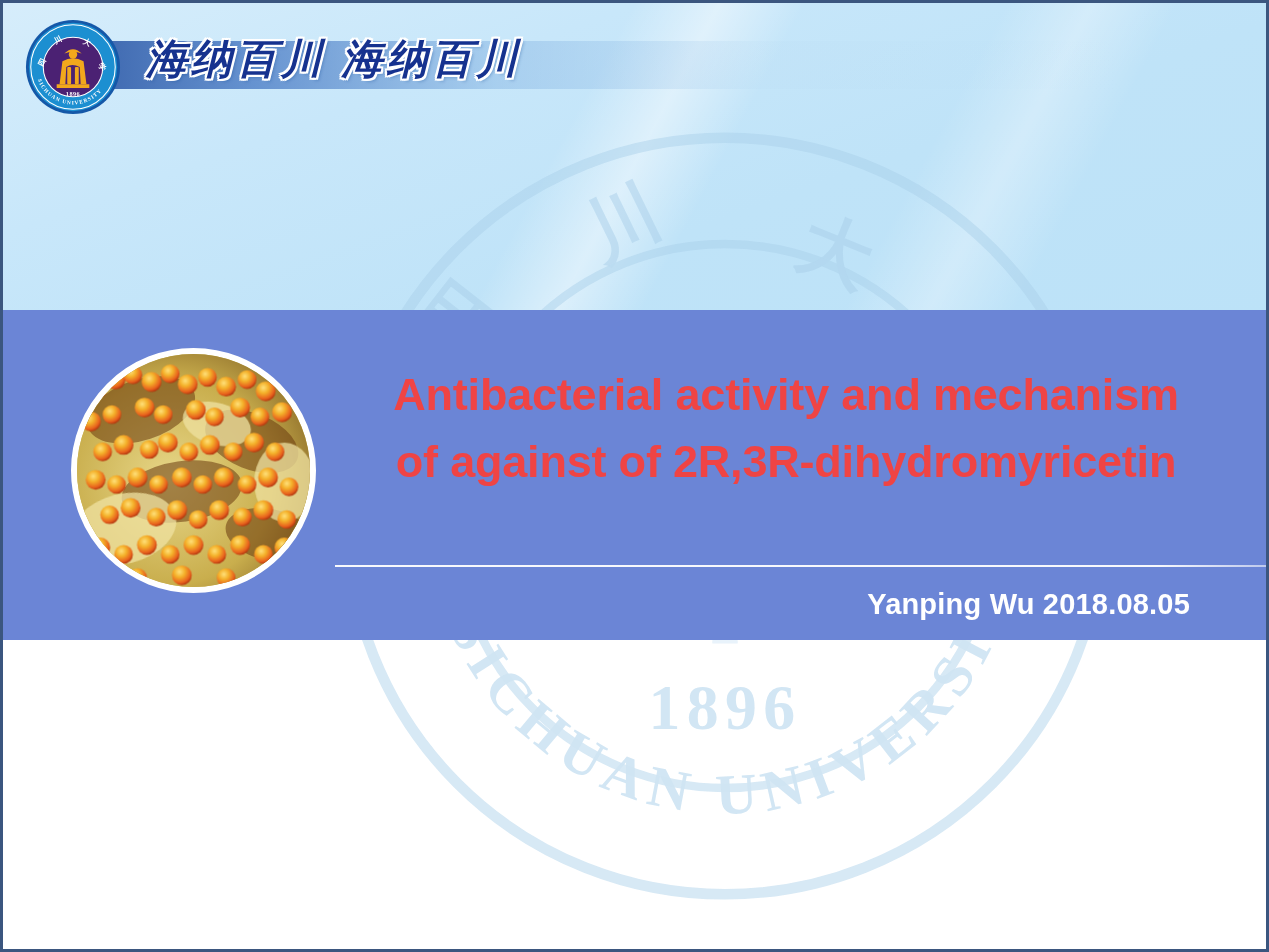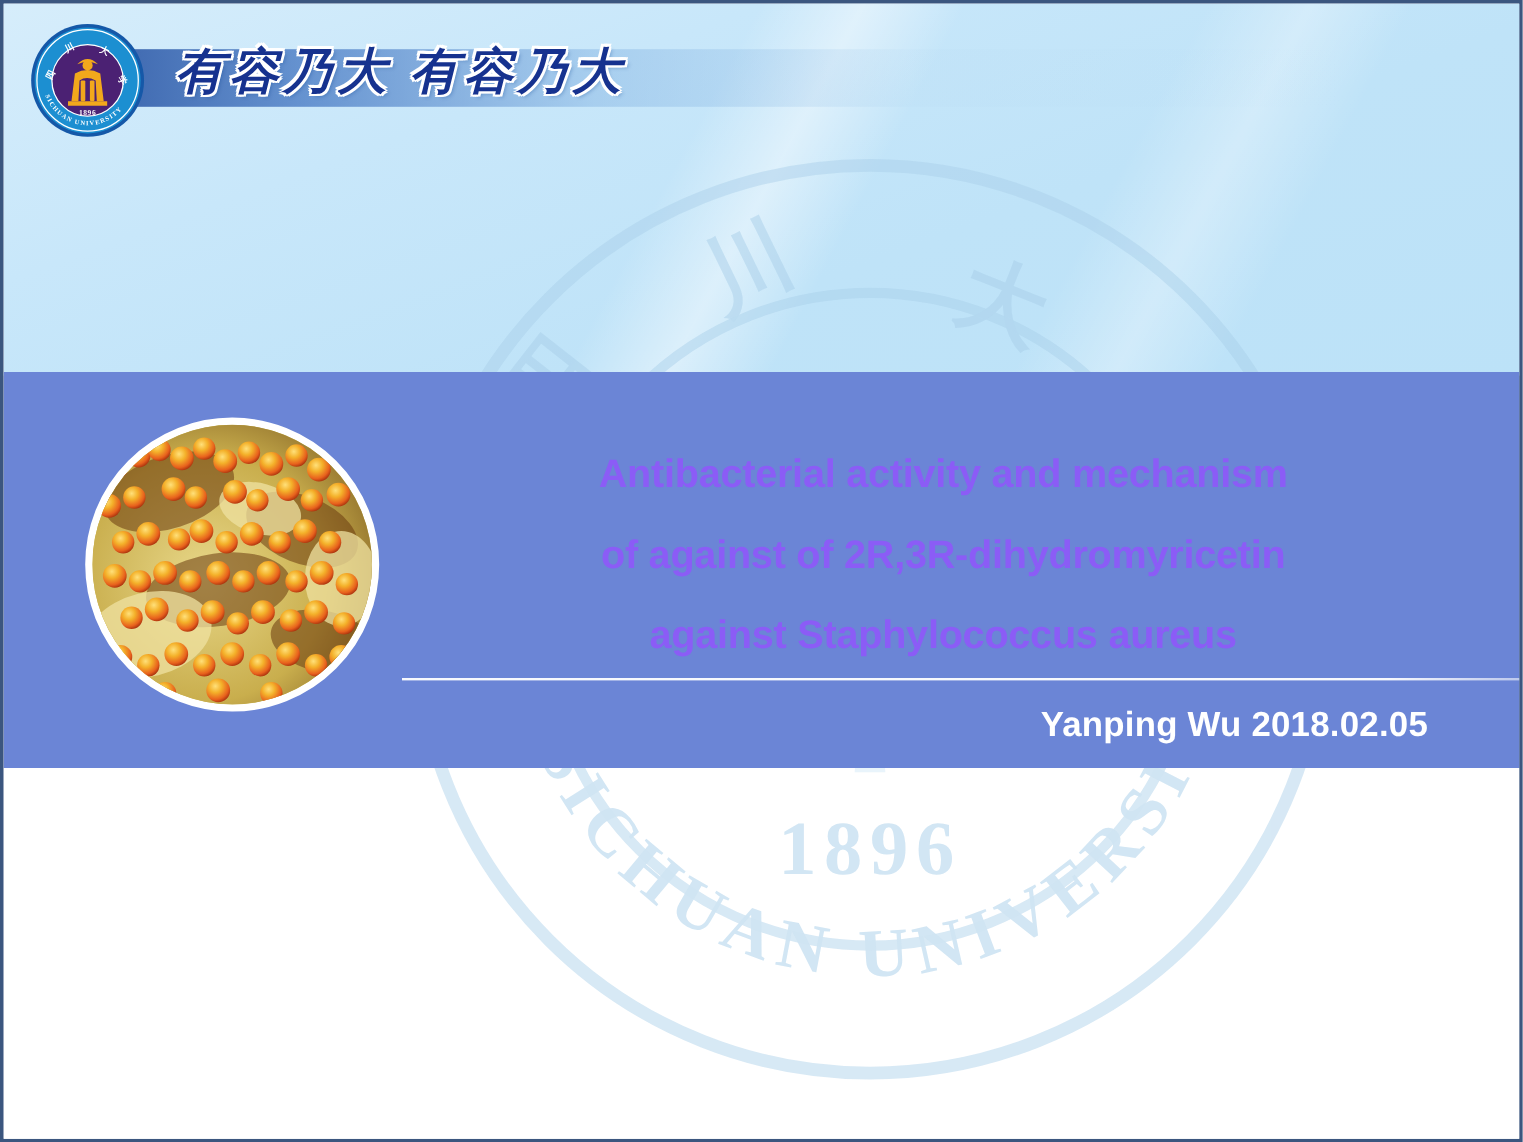--- a/index.html
+++ b/index.html
@@ -110,22 +110,22 @@
 
   
   .title-block {
     position: absolute;
     left: 332px;
     top: 358px;
     width: 902px;
     text-align: center;
   }
   .title-line {
-    color: #8b5cf6;
-    font-size: 33px;
+    color: #ef4444;
+    font-size: 45px;
     font-weight: bold;
     line-height: 67px;
     letter-spacing: -0.2px;
     white-space: nowrap;
   }
   .title-line .it { }
 
   .title-rule {
     position: absolute;
     left: 332px;
@@ -256,21 +256,21 @@
         <text x="60" y="25" transform="rotate(24 60 25)">大</text>
         <text x="76" y="48" transform="rotate(58 76 48)">学</text>
       </g>
 
       <text fill="#ffffff" font-family="'Liberation Serif', serif" font-size="5.6" font-weight="bold" letter-spacing="1.1">
         <textPath href="#logoBotArc" startOffset="11%">SICHUAN UNIVERSITY</textPath>
       </text>
     </svg>
   </div>
 
-  <div class="motto">有容乃大  有容乃大</div>
+  <div class="motto">海纳百川  海纳百川</div>
 
   <div class="banner"></div>
 
   <div class="bact-circle">
     <svg viewBox="0 0 200 200" xmlns="http://www.w3.org/2000/svg">
       <defs>
         <radialGradient id="coccus" cx="38%" cy="32%" r="72%">
           <stop offset="0%" stop-color="#ffe07a"></stop>
           <stop offset="38%" stop-color="#f4b12a"></stop>
           <stop offset="78%" stop-color="#e8611d"></stop>
@@ -367,22 +367,19 @@
         <circle cx="166" cy="190" r="8.5" fill="url(#coccus)"></circle>
       </g>
     </svg>
   </div>
 
   <div class="title-block">
     <div class="title-line">Antibacterial activity and mechanism</div>
     <div class="title-line">
       <span>of against of </span><span class="it">2R,3R</span><span>-dihydromyricetin</span>
     </div>
-    <div class="title-line">
-      <span>against </span><span class="it">Staphylococcus aureus</span>
-    </div>
   </div>
 
   <div class="title-rule"></div>
 
-  <div class="author-line">Yanping Wu  2018.02.05</div>
+  <div class="author-line">Yanping Wu  2018.08.05</div>
 
 </div>
 
 </body></html>

